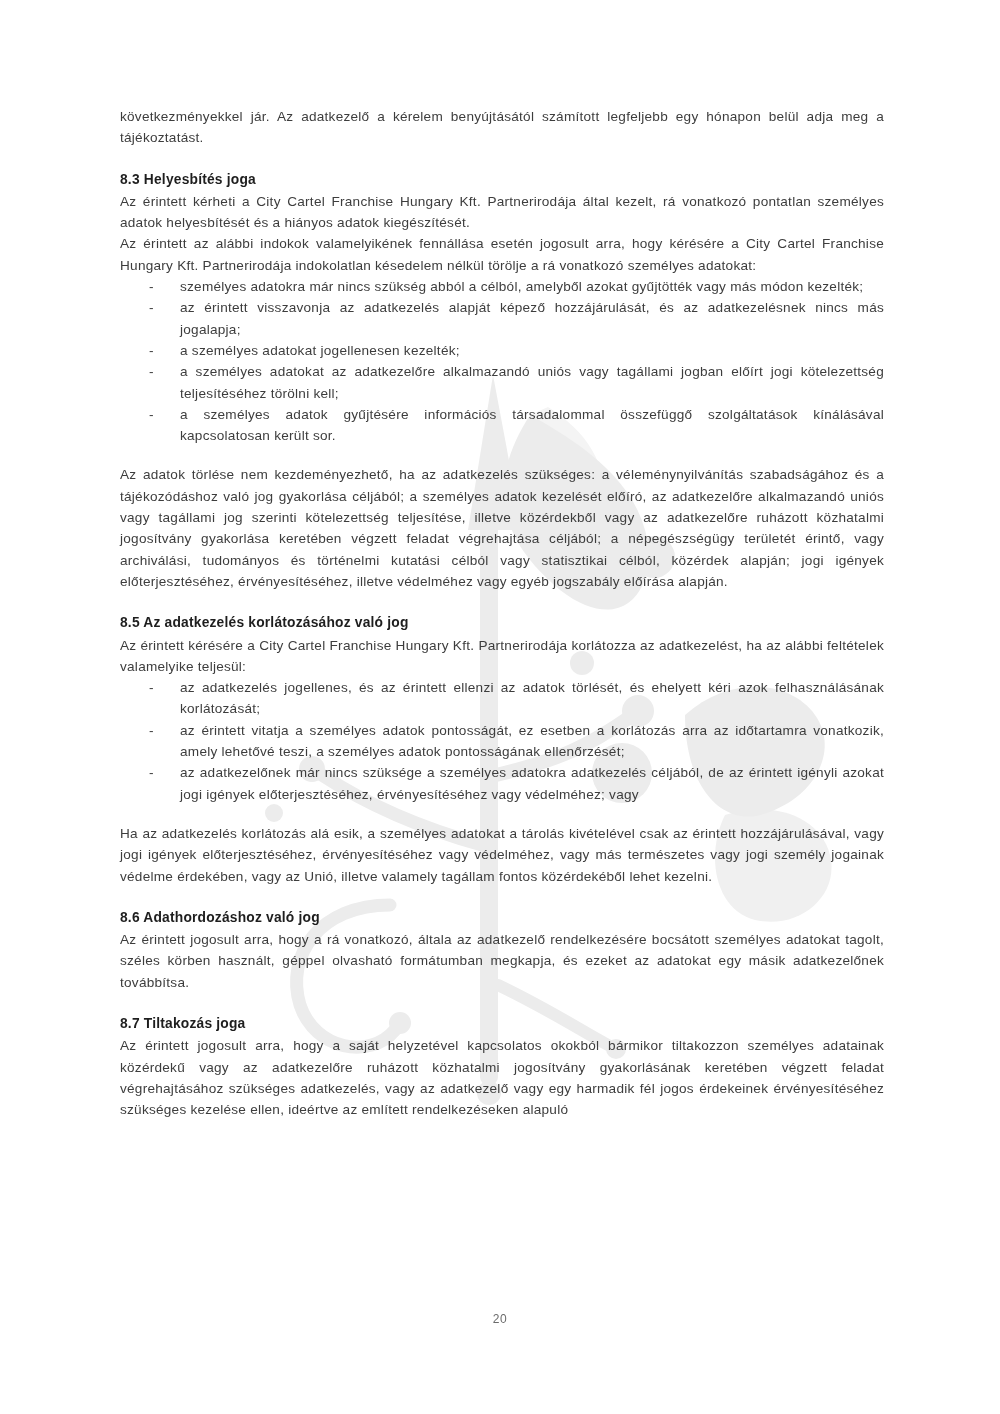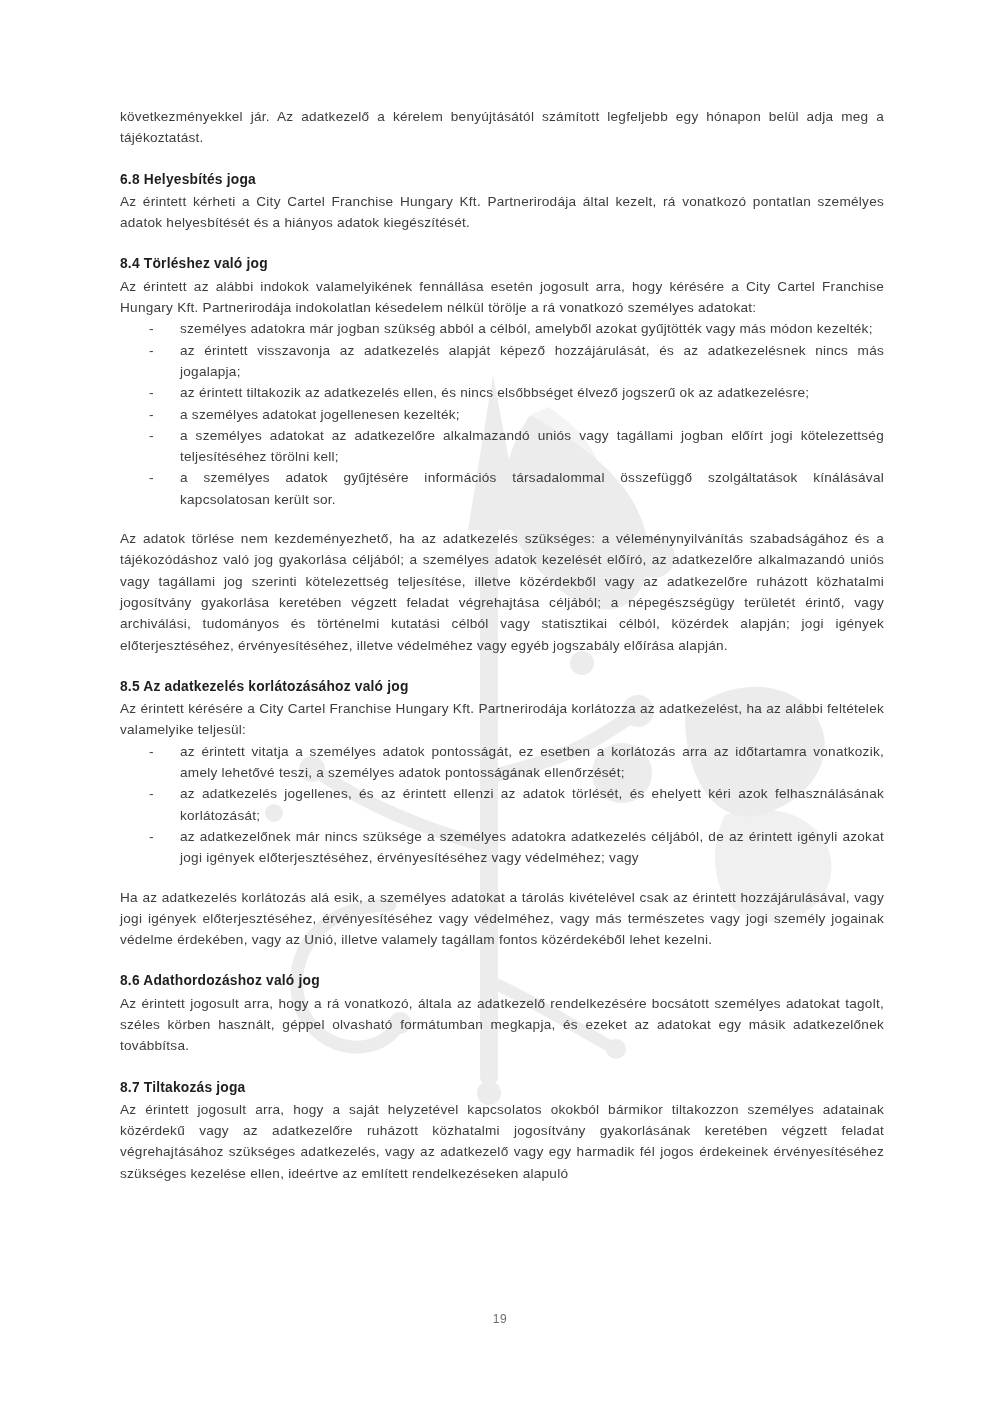--- a/index.html
+++ b/index.html
@@ -101,47 +101,45 @@
       <circle cx="386" cy="704" r="10"></circle>
 
       <circle cx="259" cy="748" r="12"></circle>
     </g>
   </svg>
 
   <div class="content">
 
     <p>következményekkel jár. Az adatkezelő a kérelem benyújtásától számított legfeljebb egy hónapon belül adja meg a tájékoztatást.</p>
 
-    <h2>6.8 Helyesbítés joga</h2>
+    <h2>8.3 Helyesbítés joga</h2>
     <p>Az érintett kérheti a City Cartel Franchise Hungary Kft. Partnerirodája által kezelt, rá vonatkozó pontatlan személyes adatok helyesbítését és a hiányos adatok kiegészítését.</p>
 
-    <h2>8.4 Törléshez való jog</h2>
     <p>Az érintett az alábbi indokok valamelyikének fennállása esetén jogosult arra, hogy kérésére a City Cartel Franchise Hungary Kft. Partnerirodája indokolatlan késedelem nélkül törölje a rá vonatkozó személyes adatokat:</p>
     <ul>
-      <li>személyes adatokra már jogban szükség abból a célból, amelyből azokat gyűjtötték vagy más módon kezelték;</li>
+      <li>személyes adatokra már nincs szükség abból a célból, amelyből azokat gyűjtötték vagy más módon kezelték;</li>
       <li>az érintett visszavonja az adatkezelés alapját képező hozzájárulását, és az adatkezelésnek nincs más jogalapja;</li>
-      <li>az érintett tiltakozik az adatkezelés ellen, és nincs elsőbbséget élvező jogszerű ok az adatkezelésre;</li>
       <li>a személyes adatokat jogellenesen kezelték;</li>
       <li>a személyes adatokat az adatkezelőre alkalmazandó uniós vagy tagállami jogban előírt jogi kötelezettség teljesítéséhez törölni kell;</li>
       <li>a személyes adatok gyűjtésére információs társadalommal összefüggő szolgáltatások kínálásával kapcsolatosan került sor.</li>
     </ul>
     <p class="spaced">Az adatok törlése nem kezdeményezhető, ha az adatkezelés szükséges: a véleménynyilvánítás szabadságához és a tájékozódáshoz való jog gyakorlása céljából; a személyes adatok kezelését előíró, az adatkezelőre alkalmazandó uniós vagy tagállami jog szerinti kötelezettség teljesítése, illetve közérdekből vagy az adatkezelőre ruházott közhatalmi jogosítvány gyakorlása keretében végzett feladat végrehajtása céljából; a népegészségügy területét érintő, vagy archiválási, tudományos és történelmi kutatási célból vagy statisztikai célból, közérdek alapján; jogi igények előterjesztéséhez, érvényesítéséhez, illetve védelméhez vagy egyéb jogszabály előírása alapján.</p>
 
     <h2>8.5 Az adatkezelés korlátozásához való jog</h2>
     <p>Az érintett kérésére a City Cartel Franchise Hungary Kft. Partnerirodája korlátozza az adatkezelést, ha az alábbi feltételek valamelyike teljesül:</p>
     <ul>
+      <li>az adatkezelés jogellenes, és az érintett ellenzi az adatok törlését, és ehelyett kéri azok felhasználásának korlátozását;</li>
       <li>az érintett vitatja a személyes adatok pontosságát, ez esetben a korlátozás arra az időtartamra vonatkozik, amely lehetővé teszi, a személyes adatok pontosságának ellenőrzését;</li>
-      <li>az adatkezelés jogellenes, és az érintett ellenzi az adatok törlését, és ehelyett kéri azok felhasználásának korlátozását;</li>
       <li>az adatkezelőnek már nincs szüksége a személyes adatokra adatkezelés céljából, de az érintett igényli azokat jogi igények előterjesztéséhez, érvényesítéséhez vagy védelméhez; vagy</li>
     </ul>
     <p class="spaced">Ha az adatkezelés korlátozás alá esik, a személyes adatokat a tárolás kivételével csak az érintett hozzájárulásával, vagy jogi igények előterjesztéséhez, érvényesítéséhez vagy védelméhez, vagy más természetes vagy jogi személy jogainak védelme érdekében, vagy az Unió, illetve valamely tagállam fontos közérdekéből lehet kezelni.</p>
 
     <h2>8.6 Adathordozáshoz való jog</h2>
     <p>Az érintett jogosult arra, hogy a rá vonatkozó, általa az adatkezelő rendelkezésére bocsátott személyes adatokat tagolt, széles körben használt, géppel olvasható formátumban megkapja, és ezeket az adatokat egy másik adatkezelőnek továbbítsa.</p>
 
     <h2>8.7 Tiltakozás joga</h2>
     <p>Az érintett jogosult arra, hogy a saját helyzetével kapcsolatos okokból bármikor tiltakozzon személyes adatainak közérdekű vagy az adatkezelőre ruházott közhatalmi jogosítvány gyakorlásának keretében végzett feladat végrehajtásához szükséges adatkezelés, vagy az adatkezelő vagy egy harmadik fél jogos érdekeinek érvényesítéséhez szükséges kezelése ellen, ideértve az említett rendelkezéseken alapuló</p>
 
   </div>
 
-  <div class="footer">19</div>
+  <div class="footer">20</div>
 
 </div>
 
 </body></html>

